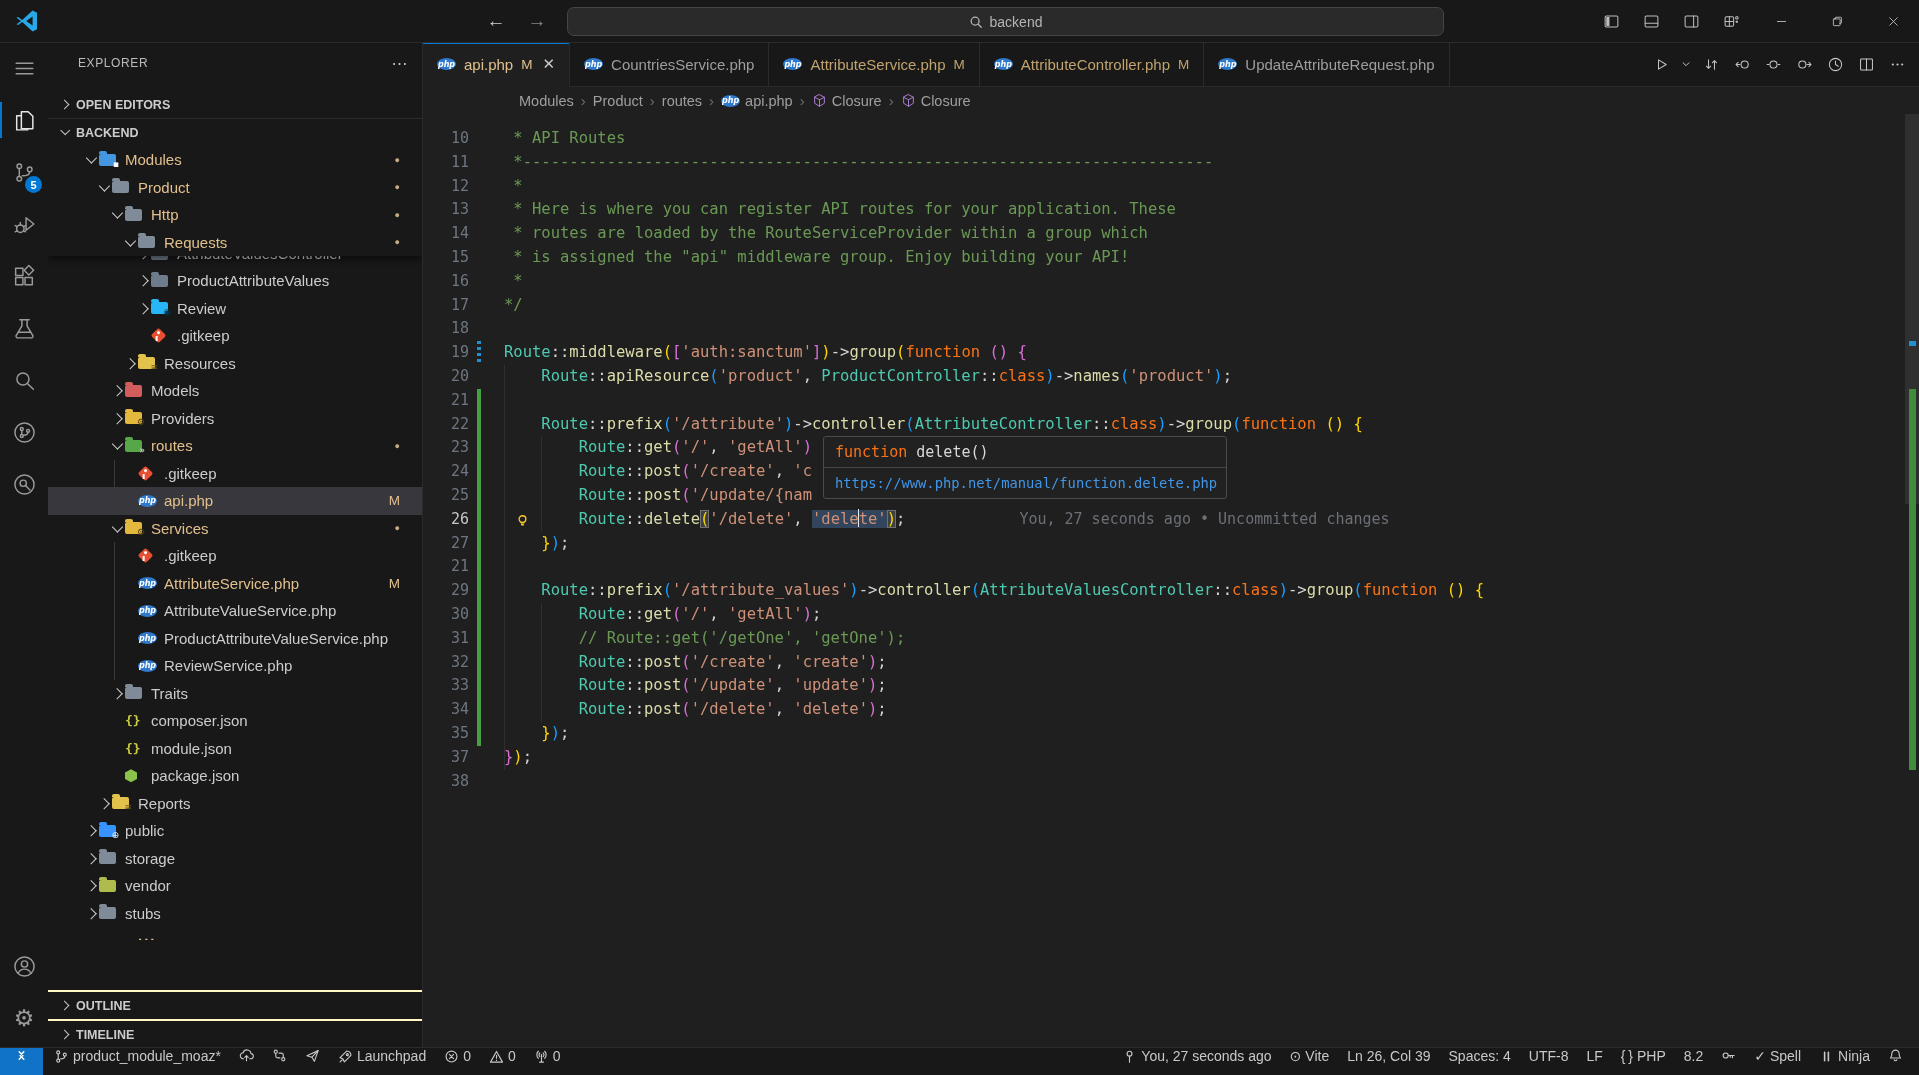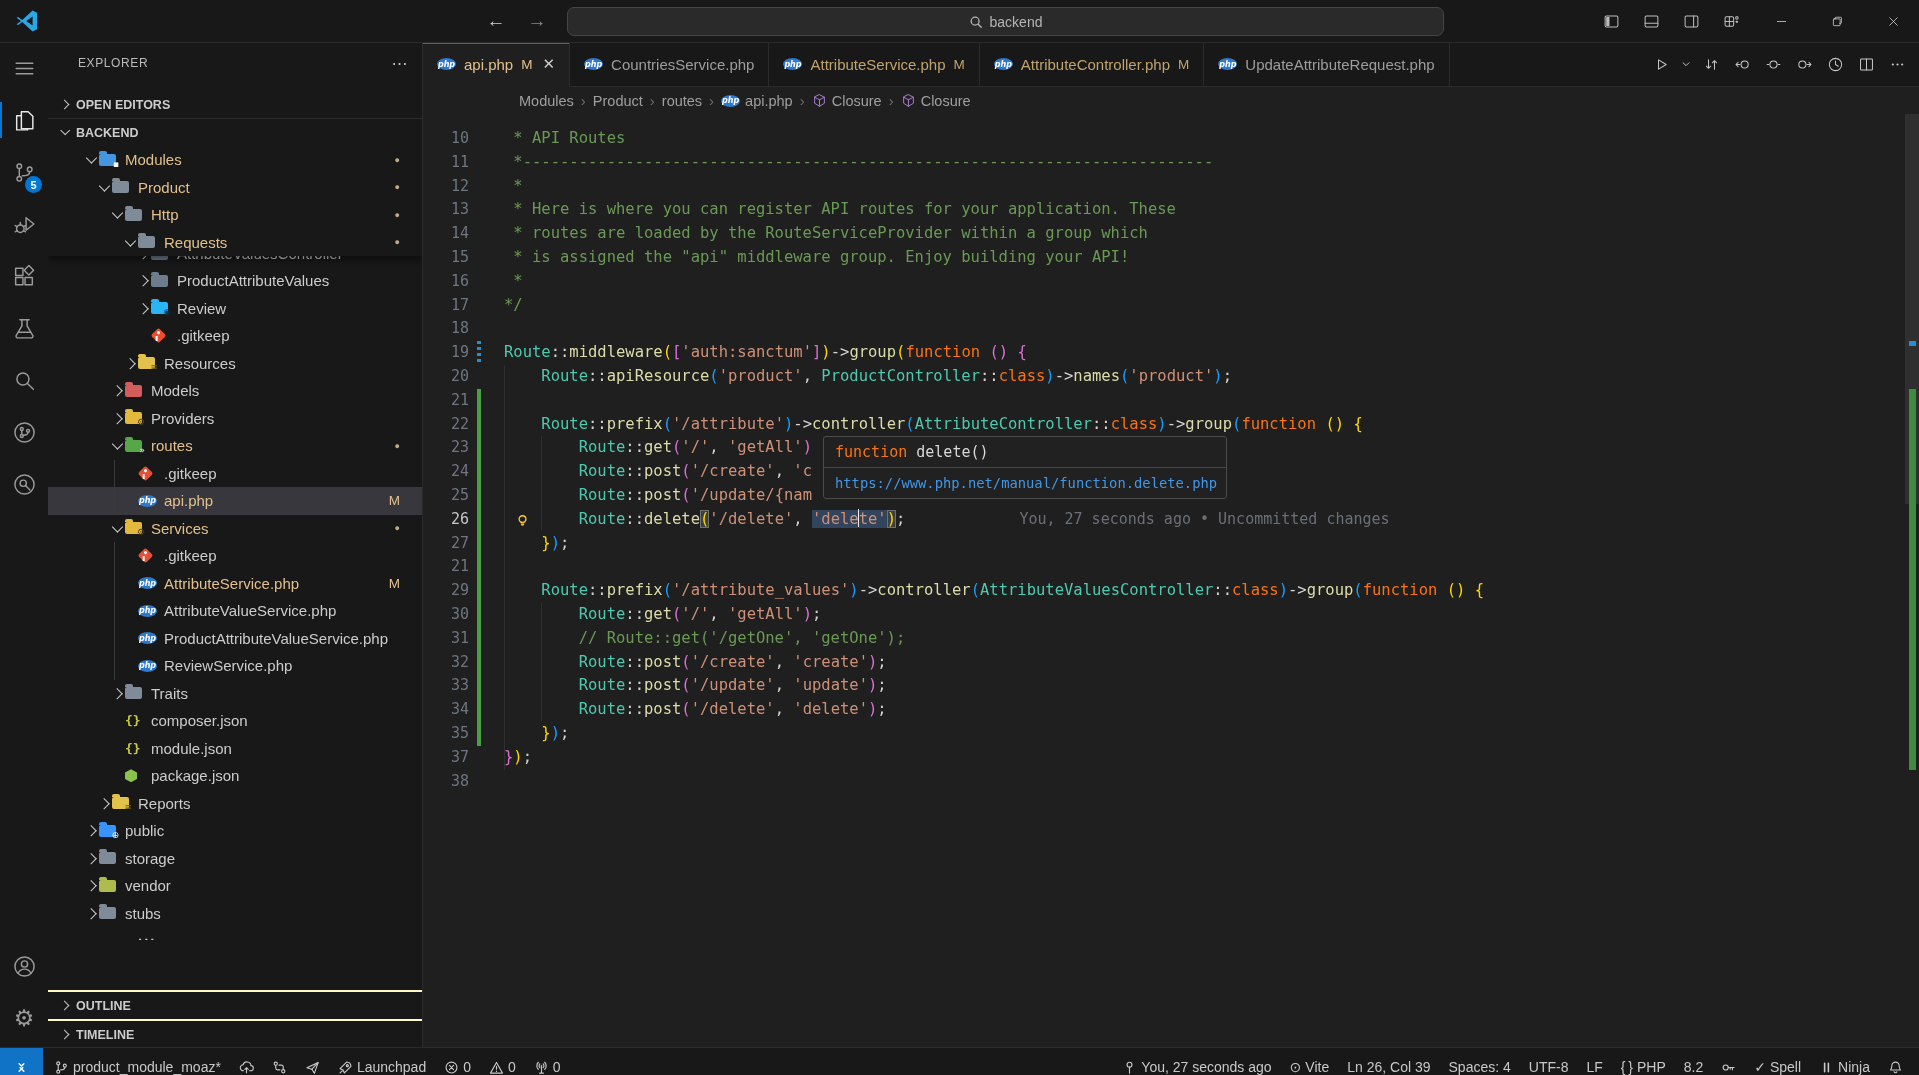--- a/index.html
+++ b/index.html
@@ -123,21 +123,21 @@
   #hover .hrow2{padding:7px 11px;color:#4097e8;font-size:13.8px;white-space:nowrap;overflow:hidden}
 
   
   #sb-thumb{position:absolute;right:0;top:0;width:14px;height:390px;background:rgba(121,121,121,.18)}
   .ruler{position:absolute;right:3px;width:7px}
   .ruler.g{background:#3f8c3f}
   .ruler.b{background:#2090d3}
 
   
   #statusbar{position:absolute;left:0;right:0;bottom:0;height:27px;background:#181818;border-top:1px solid #2b2b2b;display:flex;align-items:center;color:#c8c8c8;font-size:14px;z-index:30}
-  .sitem{display:flex;align-items:flex-end;gap:18px;padding:0 9px;height:100%;white-space:nowrap}
+  .sitem{display:flex;align-items:flex-start;gap:18px;padding:0 9px;height:100%;white-space:nowrap}
   .sitem svg{width:15px;height:15px;stroke-width:1.2}
   .sitem .seg{display:flex;align-items:center;gap:4px}
   .sitem.remote{background:#1173c5;color:#fff;padding:0 14px;margin-right:2px}
   #sb-right{margin-left:auto;display:flex;align-items:center;height:100%;padding-right:7px}
   .sglyph{font-size:14px;line-height:1}
 </style>
 </head>
 <body>
 
 <div id="titlebar">

